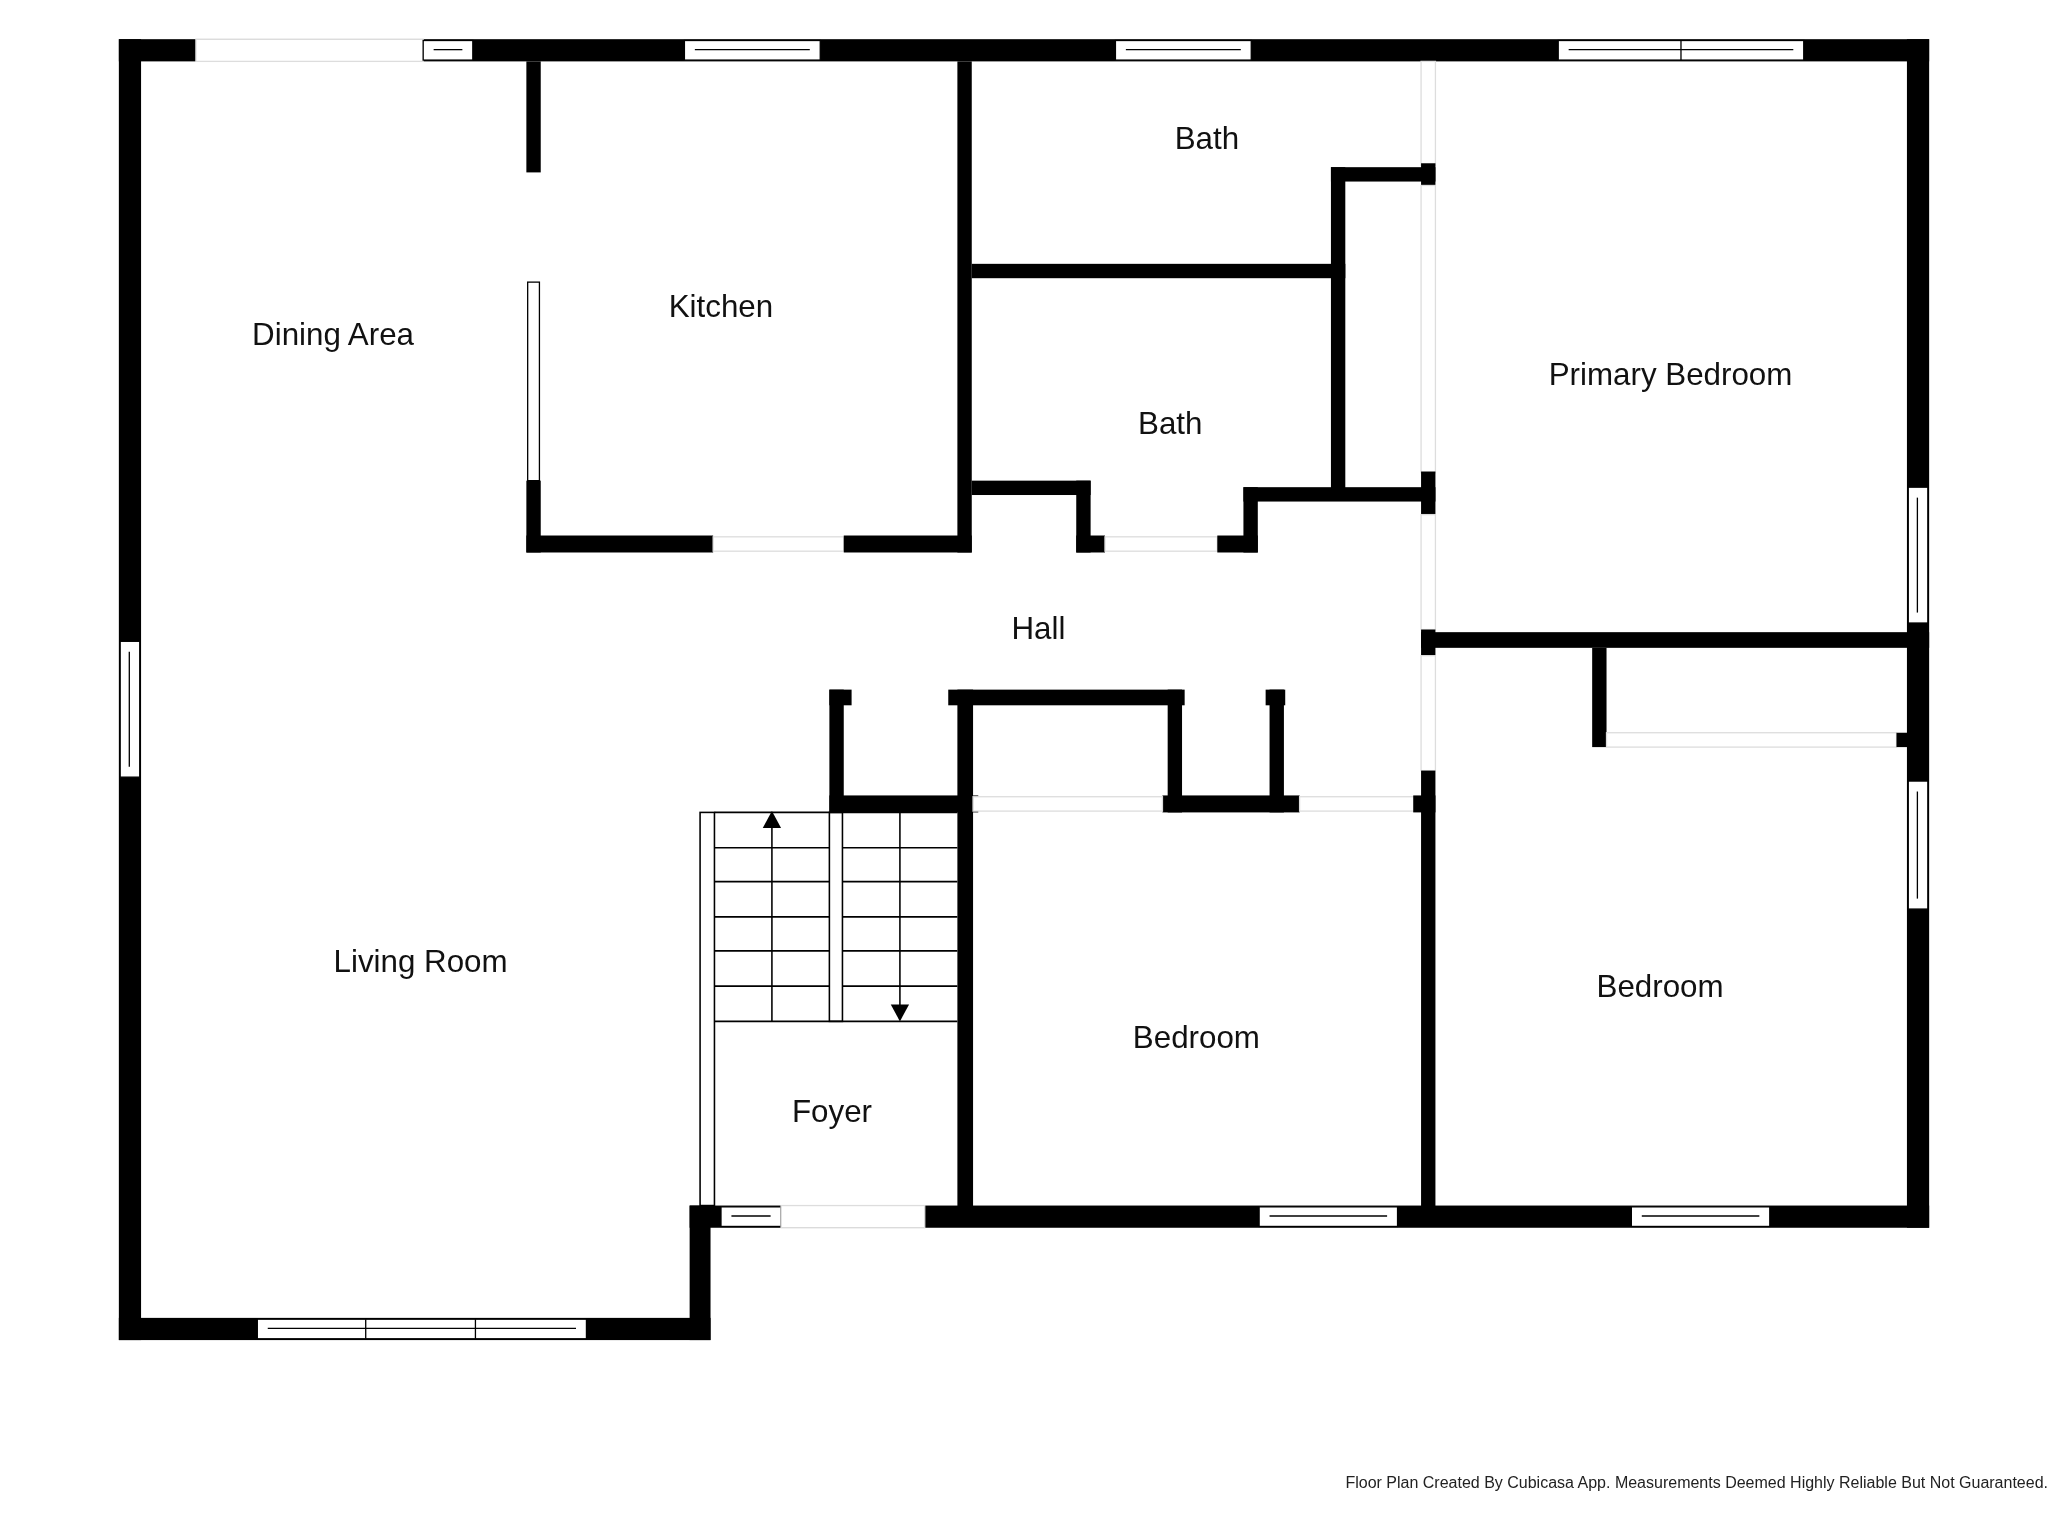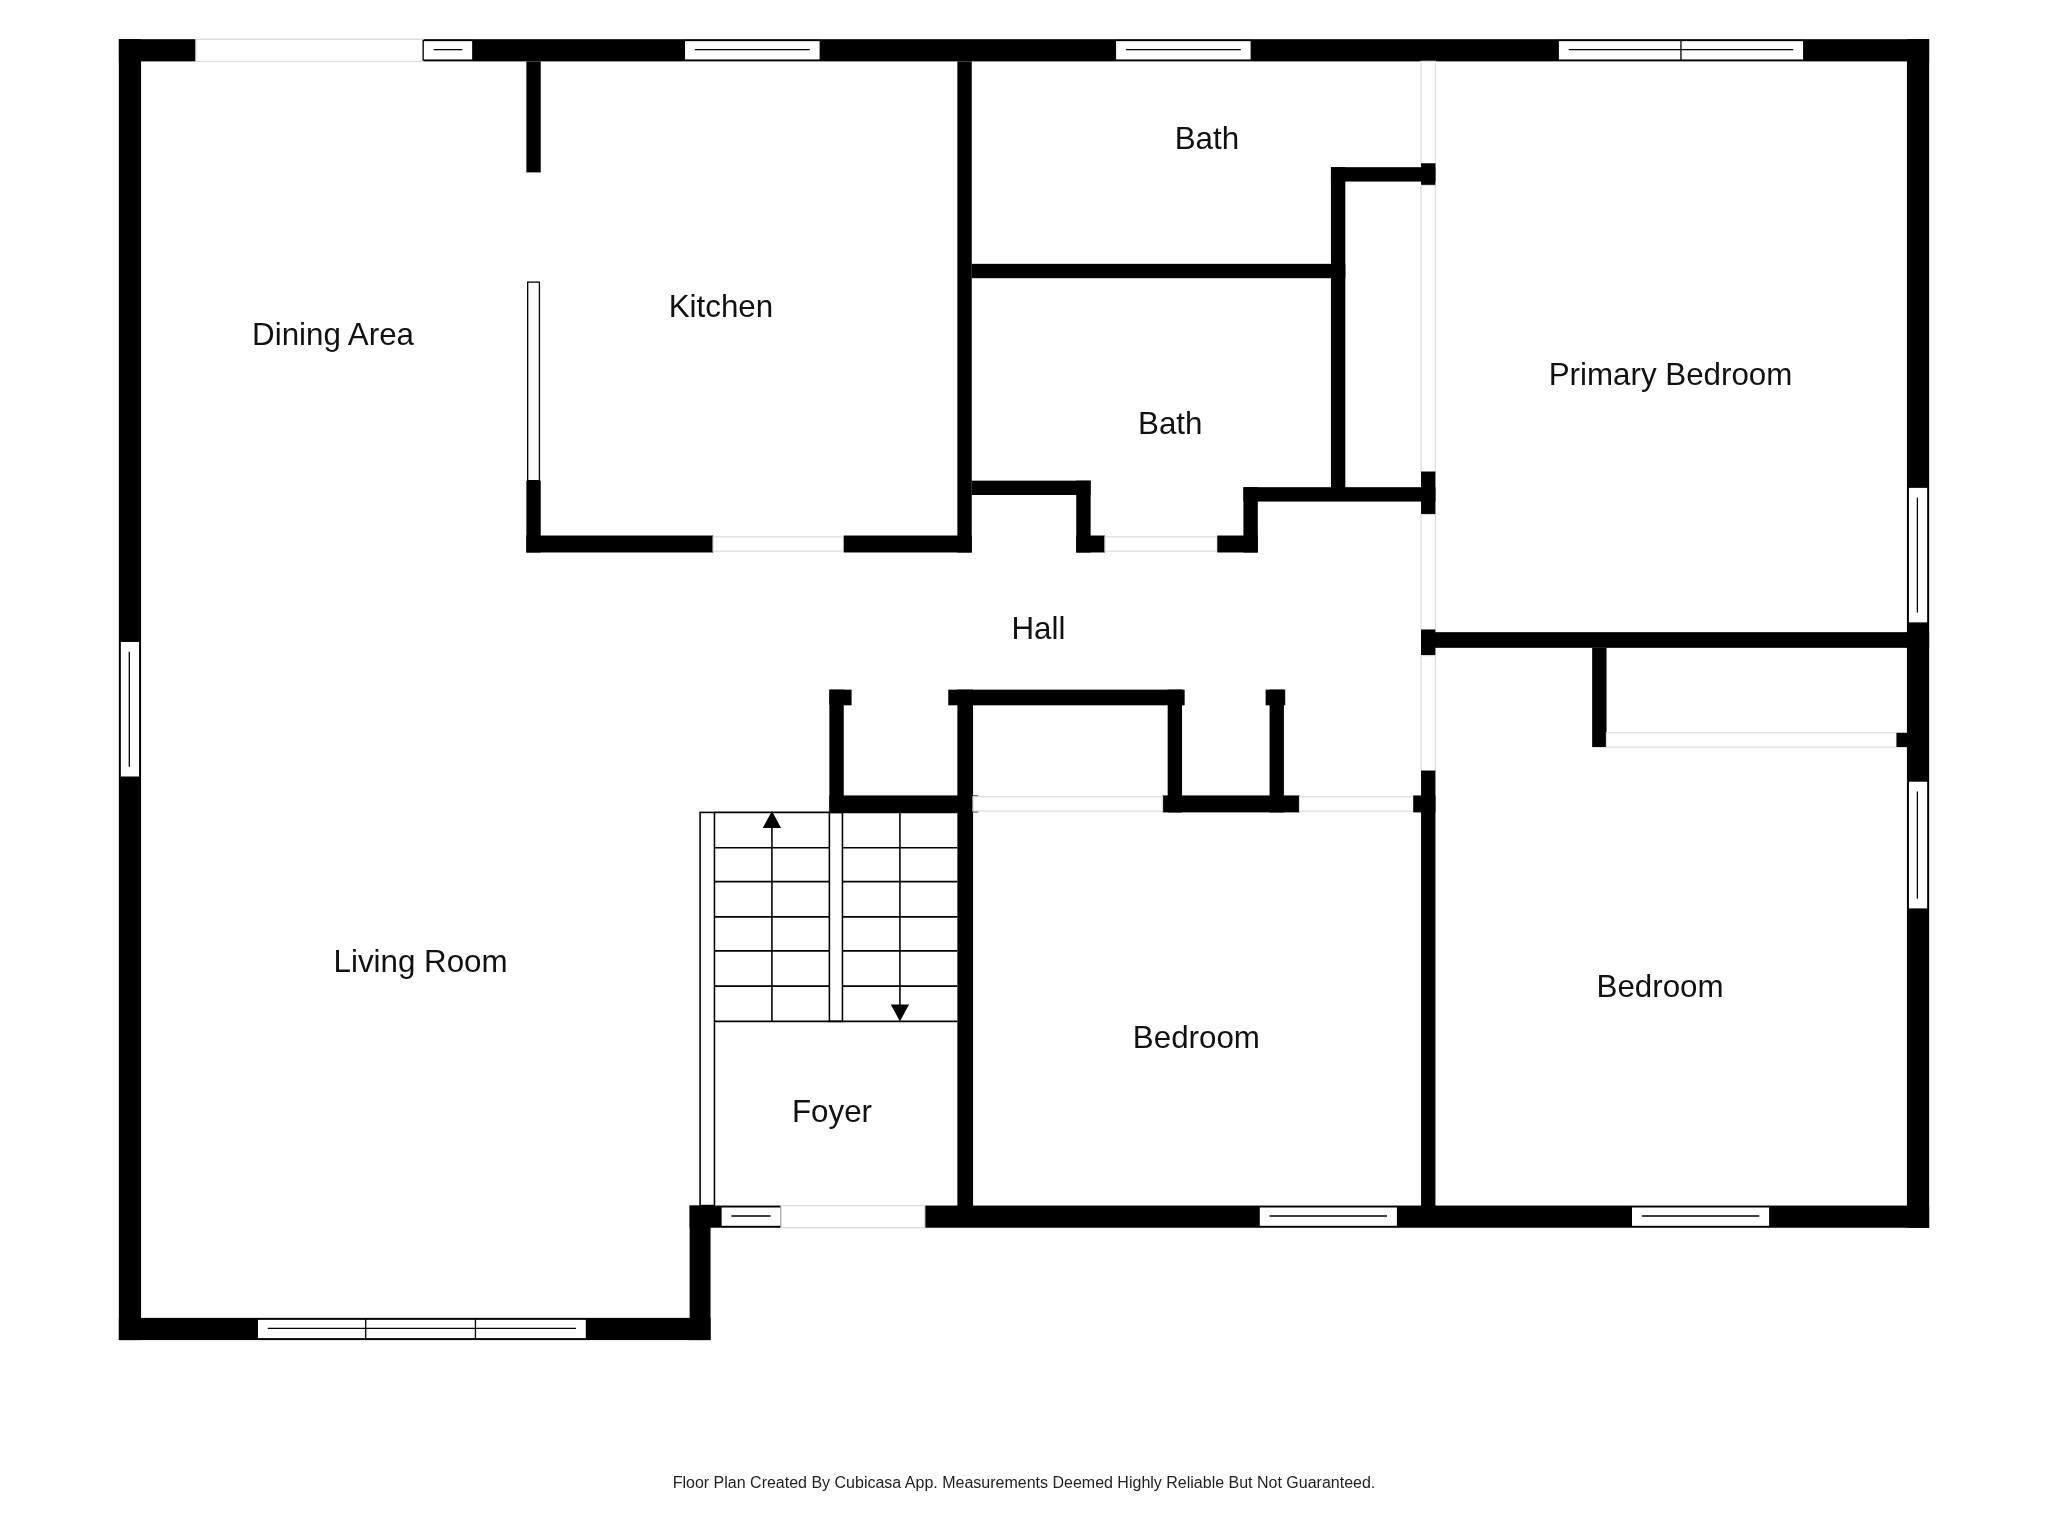--- a/index.html
+++ b/index.html
@@ -1,19 +1,19 @@
 <!DOCTYPE html>
 <html><head>
 <meta charset="utf-8">
 <style>
   html, body { margin:0; padding:0; background:#ffffff; }
   body { width:2048px; height:1536px; position:relative; overflow:hidden; }
   #plan { position:absolute; left:0; top:0; width:2048px; height:1536px; }
   .room-label { font-family:"Liberation Sans", "DejaVu Sans", sans-serif; font-size:24px; fill:#111; }
-  .footer { position:absolute; left:0; width:2048px; top:1474px; text-align:center;
+  .footer { position:absolute; left:0; width:2048px; top:1474px; text-align:right;
             font-family:"Liberation Sans", "DejaVu Sans", sans-serif; font-size:16px; color:#222; }
   .wall { fill:#000; }
   .win { fill:#fff; stroke:#000; stroke-width:1; }
   .opening { fill:#fff; stroke:#ddd; stroke-width:1; }
   .thin { fill:none; stroke:#000; stroke-width:1.2; }
 </style>
 </head>
 <body>
 
 <svg id="plan" viewBox="0 0 1568 1176" xmlns="http://www.w3.org/2000/svg">

